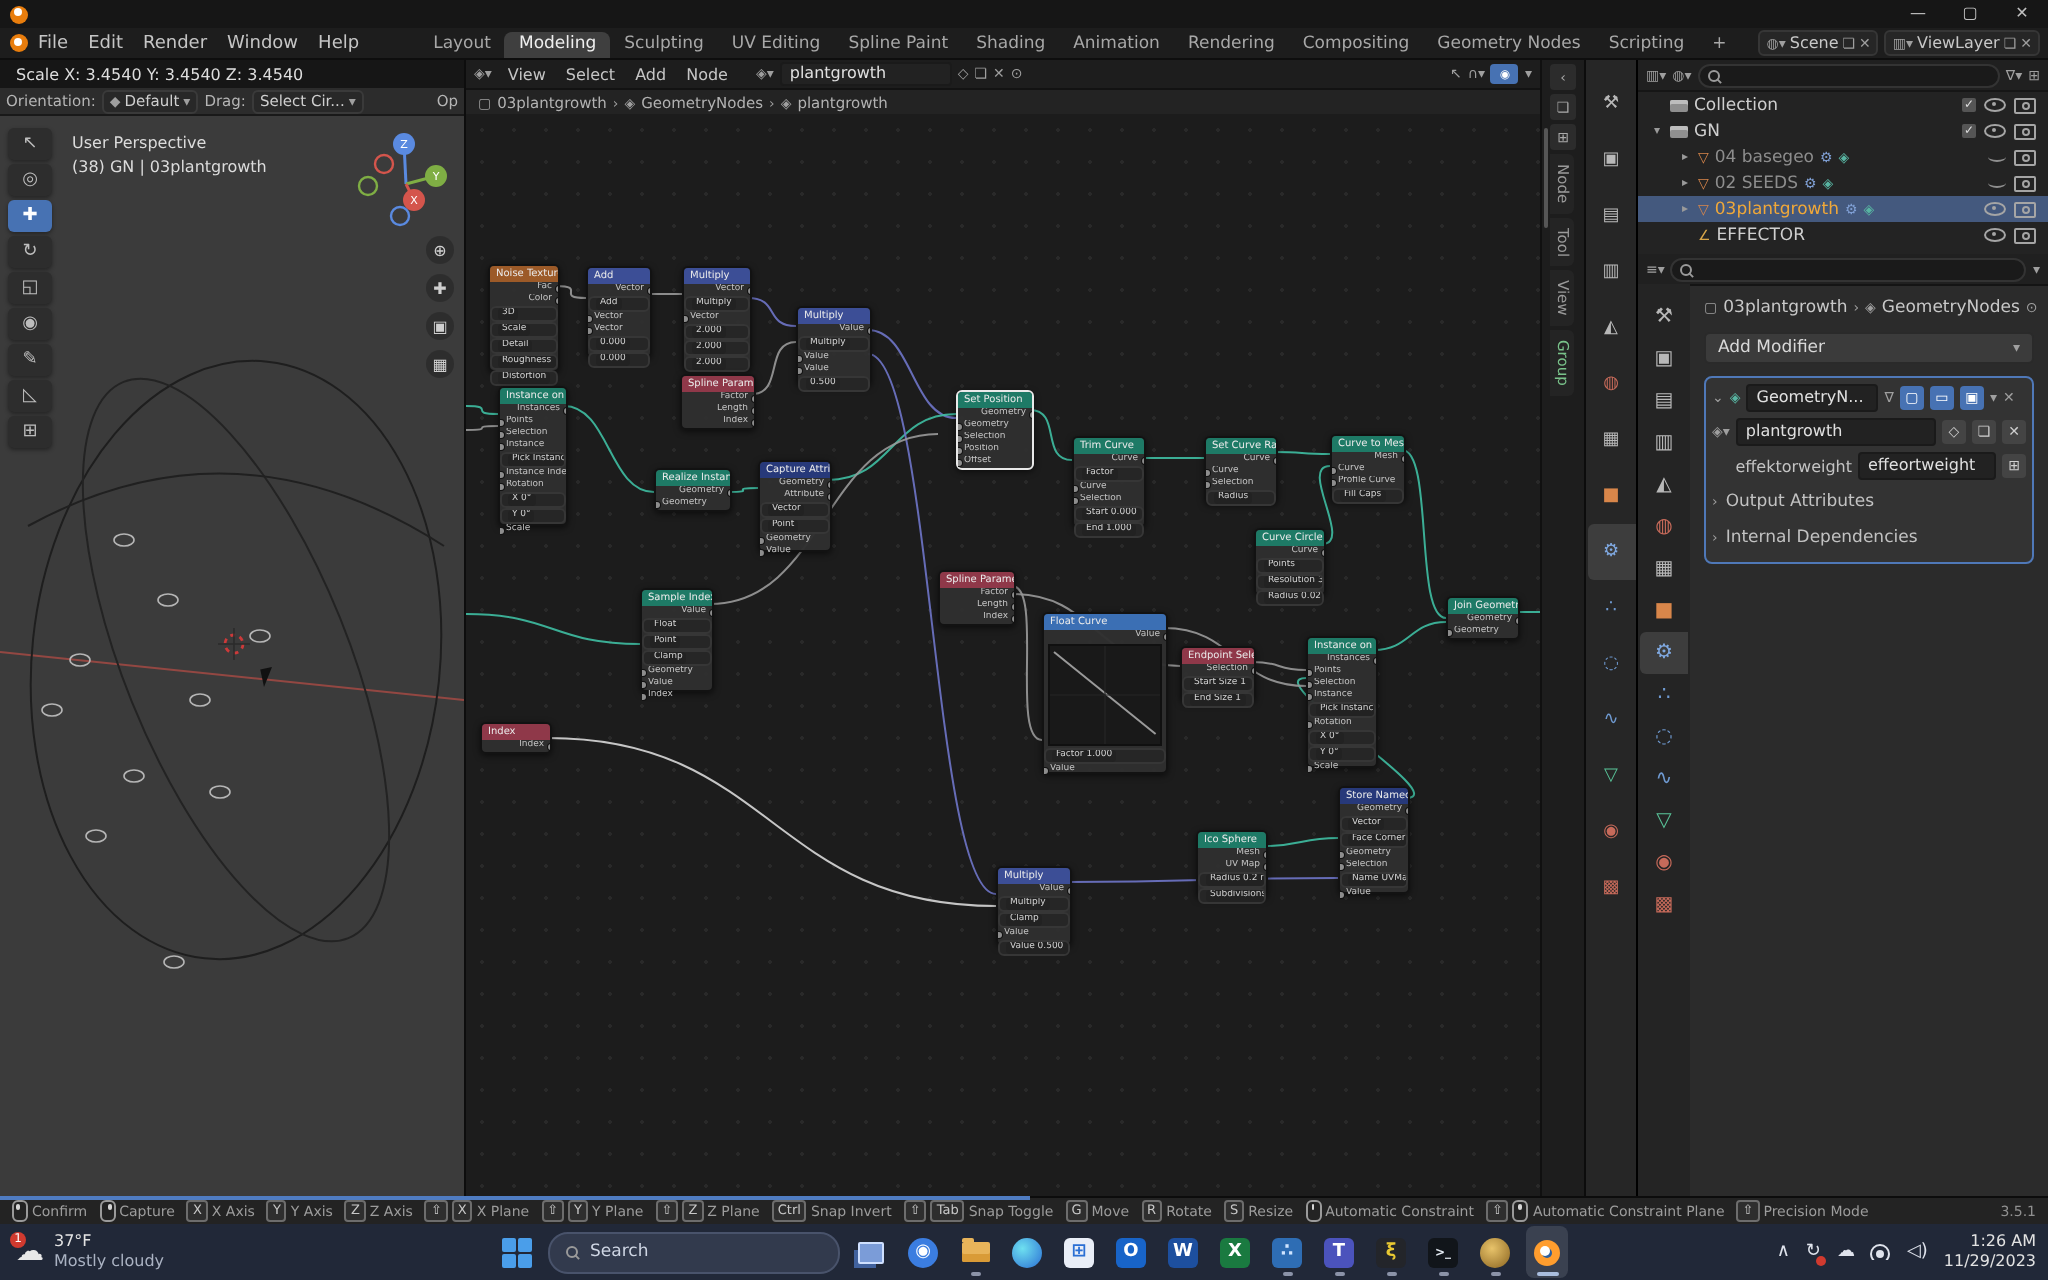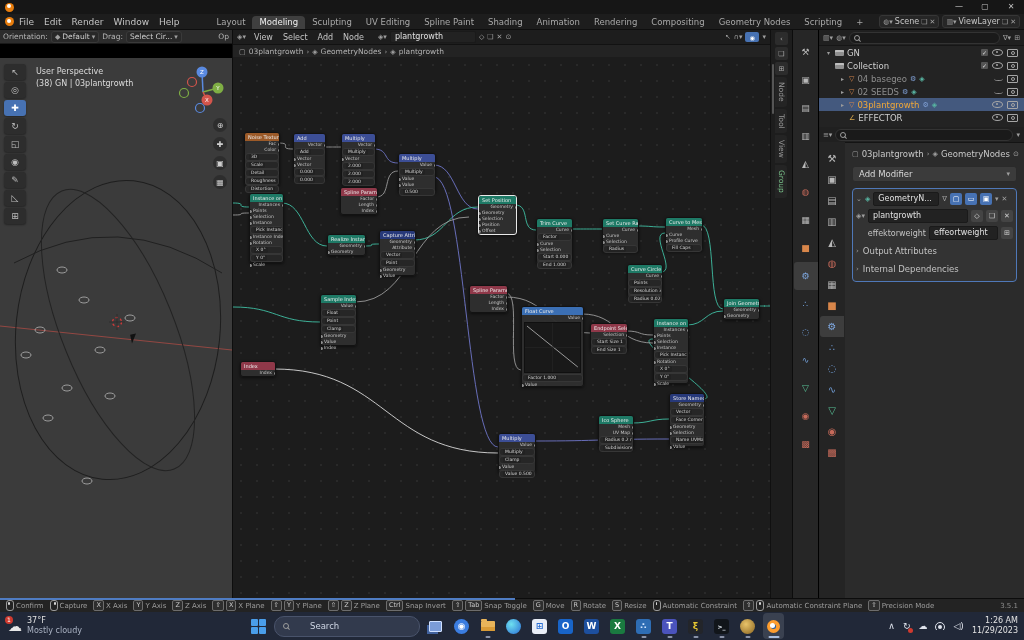--- a/index.html
+++ b/index.html
@@ -112,21 +112,21 @@
   .wsun{position:absolute;left:-2px;bottom:0;width:6px;height:6px;border-radius:50%;background:#f0a63c;z-index:-1;}
   .wtxt{font-size:8px;line-height:1.25;color:#e2e2e2;}
   .wtxt div:last-child{color:#aab2c2;}
   .tb-center{position:absolute;left:248px;top:0;height:28px;display:flex;align-items:center;gap:5px;}
   .app{width:21px;height:26px;display:flex;align-items:center;justify-content:center;position:relative;flex-direction:column;}
   .app .dot{position:absolute;bottom:1px;left:50%;transform:translateX(-50%);width:5px;height:2px;border-radius:1px;background:#8b93a8;}
   .app.active{background:#3a4150;border-radius:4px;}
   .app.active .dot{width:11px;background:#a9bdde;}
   .start{display:grid;grid-template-columns:7px 7px;grid-template-rows:7px 7px;gap:1px;}
   .start i{background:#4a9eea;border-radius:1px;}
-  .srch{width:128px;height:19px;border-radius:10px;background:#323a4d;border:1px solid #49536b;display:flex;align-items:center;gap:21px;padding:0 8px;font-size:8.5px;color:#cfd6e4;}
+  .srch{width:128px;height:19px;border-radius:10px;background:#323a4d;border:1px solid #49536b;display:flex;align-items:center;gap:6px;padding:0 8px;font-size:8.5px;color:#cfd6e4;}
   .appsq{width:15px;height:15px;border-radius:3px;display:flex;align-items:center;justify-content:center;font-size:9px;font-weight:bold;}
   .tv{width:11px;height:9px;border:1px solid #cfe0ff;background:#7b9cd8;border-radius:1px;box-shadow:-3px 3px 0 -1px #41629e;}
   .folder{width:14px;height:10px;background:#e8b45a;border-radius:1px;position:relative;box-shadow:inset 0 -4px 0 #d99b37;}
   .folder::before{content:"";position:absolute;top:-2px;left:0;width:6px;height:2px;background:#e8b45a;border-radius:1px 1px 0 0;}
   .circ{border-radius:50%;}
   .blogo{width:13px;height:13px;border-radius:50%;background:#ff9d2e;position:relative;}
   .blogo::after{content:"";position:absolute;width:5px;height:5px;background:#fff;border-radius:50%;top:3px;left:2.5px;box-shadow:1px 1px 0 #2d5f9e;}
   .tb-right{position:absolute;right:6px;top:0;height:28px;display:flex;align-items:center;gap:8px;}
   .tray-ico{font-size:9px;color:#dfe3ec;position:relative;}
   .tray-ico em{position:absolute;right:-3px;bottom:-2px;width:5px;height:5px;border-radius:50%;background:#d03a2f;font-style:normal;}
@@ -180,20 +180,23 @@
     <div class="pill">
       <span class="ico">▥▾</span>
       <span>ViewLayer</span>
       <span class="ico">❏</span>
       <span class="ico">✕</span>
     </div>
   </div>
 </div>
 
 <div class="vp">
+  <div class="vp-hd1">
+    <span>Scale X: 3.4540   Y: 3.4540  Z: 3.4540</span>
+  </div>
   <div class="vp-hd2">
     <span>Orientation:</span>
     <span class="dd">
         <span class="ico">◆</span>
         <span>Default</span>
         <span class="ico">▾</span>
       </span>
     <span>Drag:</span>
     <span class="dd">
         <span>Select Cir...</span>
@@ -637,33 +640,33 @@
       <span class="ico">▥▾</span>
       <span class="ico">◍▾</span>
       <div class="search">
           <span class="mag"></span>
         </div>
       <span class="ico">∇▾</span>
       <span class="ico">⊞</span>
     </div>
     <div id="ol-rows">
         <div class="ol-row" style="padding-left: 6px;">
-          <span class="arrow">▾</span>
+          <span class="arrow"></span>
           <span class="colbox"></span>
-          <span class="lbl">GN</span>
+          <span class="lbl">Collection</span>
           <div class="tgl">
             <span class="chk">✓</span>
             <span class="eye"></span>
             <span class="cam"></span>
           </div>
         </div>
         <div class="ol-row" style="padding-left: 6px;">
-          <span class="arrow"></span>
+          <span class="arrow">▾</span>
           <span class="colbox"></span>
-          <span class="lbl">Collection</span>
+          <span class="lbl">GN</span>
           <div class="tgl">
             <span class="chk">✓</span>
             <span class="eye"></span>
             <span class="cam"></span>
           </div>
         </div>
         <div class="ol-row dim" style="padding-left: 20px;">
           <span class="arrow">▸</span>
           <span class="mini-ico" style="color: rgb(216, 134, 74);">▽</span>
           <span class="lbl">04 basegeo</span>

